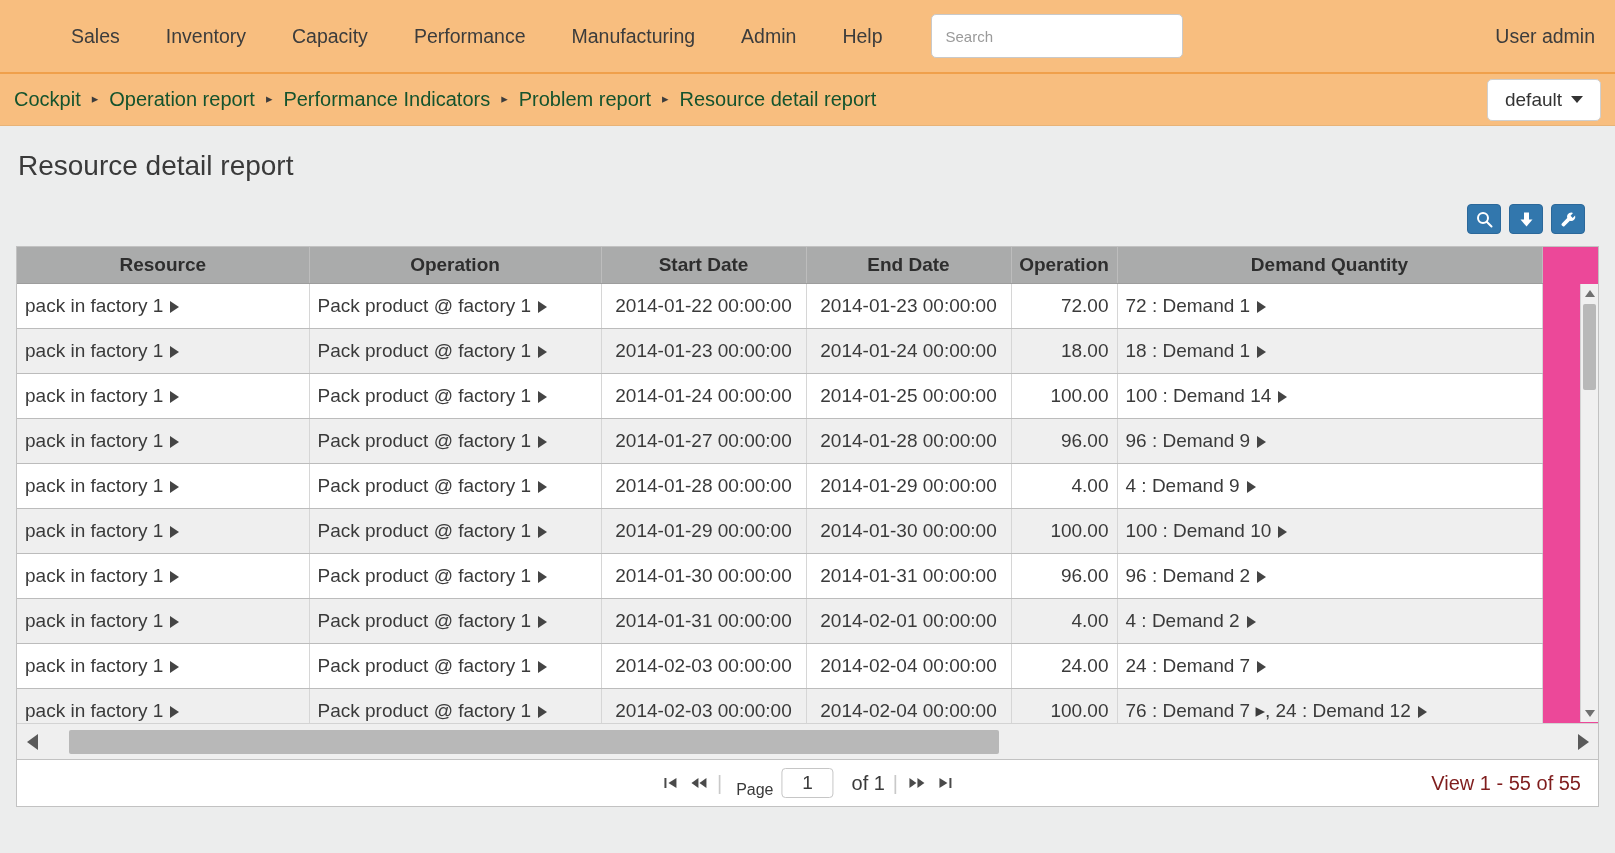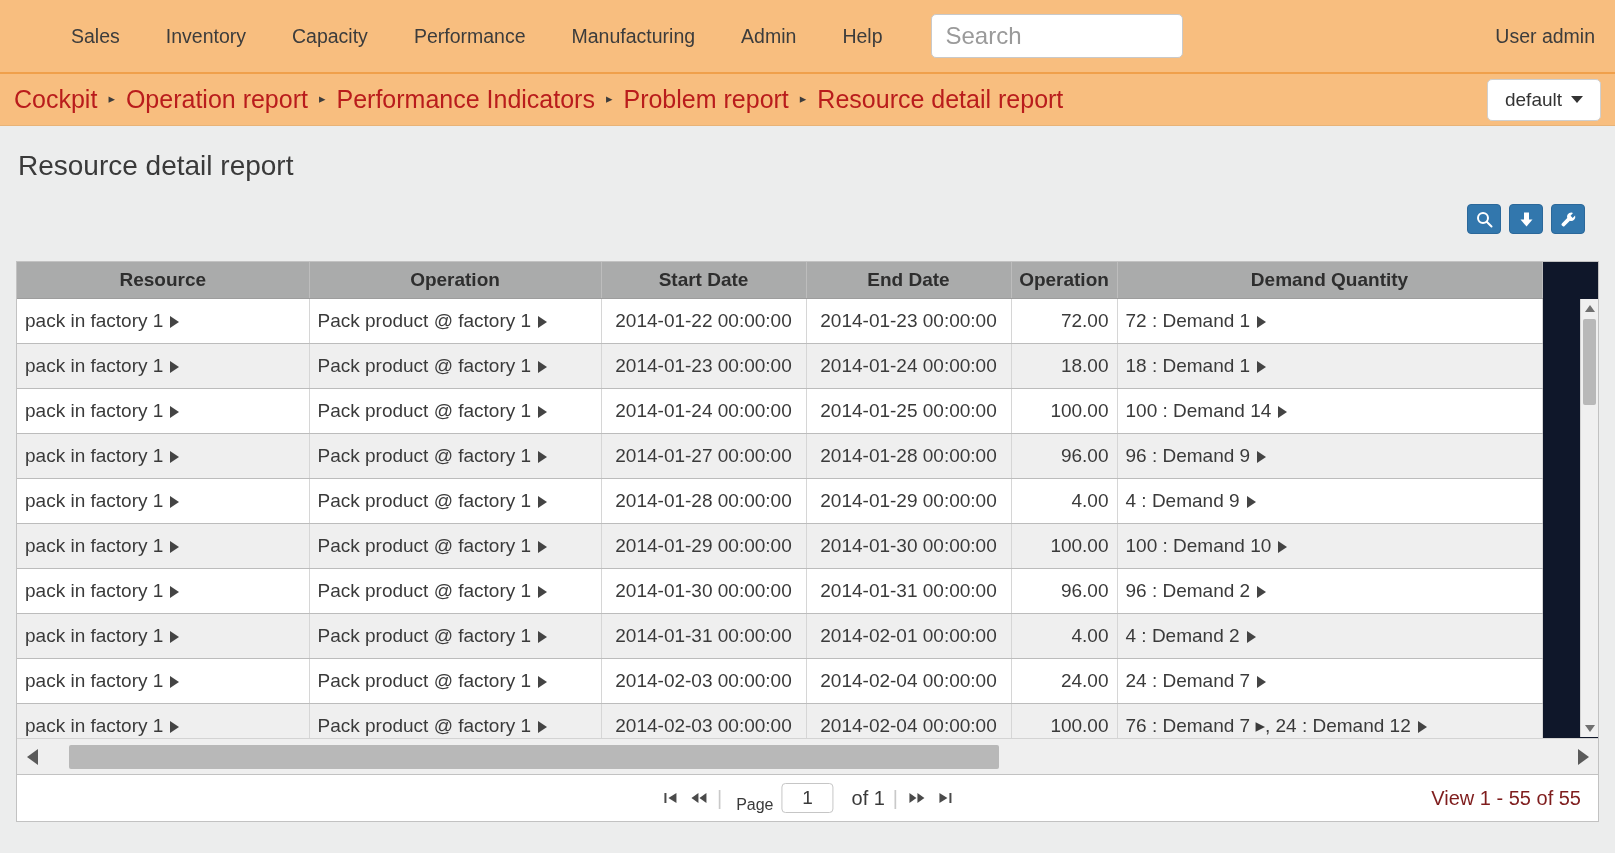--- a/index.html
+++ b/index.html
@@ -53,21 +53,21 @@
     cursor: pointer;
     white-space: nowrap;
   }
   .searchbox {
     margin-left: 30px;
     width: 252px;
     height: 44px;
     border: 1px solid #c9c9c9;
     border-radius: 5px;
     background: #fff;
-    font-size: 24px;
+    font-size: 15px;
     color: #333;
     padding: 12px 13px;
     outline: none;
     font-family: "Liberation Sans", sans-serif;
   }
   .searchbox::placeholder { color: #9a9a9a; }
   .useradmin {
     margin-left: auto;
     color: #3c3c3c;
     font-size: 19.5px;
@@ -80,22 +80,22 @@
   .crumbbar {
     height: 52px;
     background: #f8be7f;
     display: flex;
     align-items: center;
     padding: 0 14px 0 14px;
     border-bottom: 1px solid #e8b377;
   }
   .crumbs { display: flex; align-items: center; flex-wrap: nowrap; }
   .crumb {
-    color: #b91c1c;
-    font-size: 25px;
+    color: #14532d;
+    font-size: 20px;
     cursor: pointer;
     white-space: nowrap;
   }
   .crumb-sep {
     color: #3c3c3c;
     font-size: 13px;
     padding: 0 11px;
     line-height: 1;
     transform: translateY(-1px);
   }
@@ -144,23 +144,23 @@
     background: #3277ad;
     border: 1px solid #2b689a;
     border-radius: 4px;
     display: flex; align-items: center; justify-content: center;
     cursor: pointer;
   }
   .tbtn svg { display: block; }
 
   
   .grid-wrap {
-    margin-top: 27px;
+    margin-top: 12px;
     border: 1px solid #c2c2c2;
-    background: #0f172a;
+    background: #ec4899;
     width: 1583px;
     height: 514px;
     position: relative;
     overflow: hidden;
   }
   table.grid {
     border-collapse: collapse;
     table-layout: fixed;
     width: 1525px;
   }

